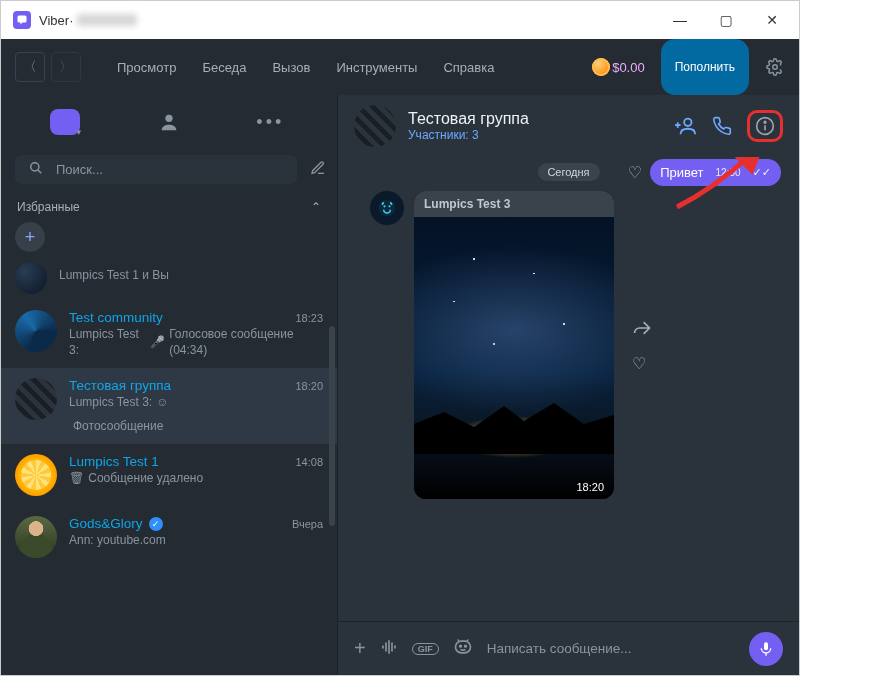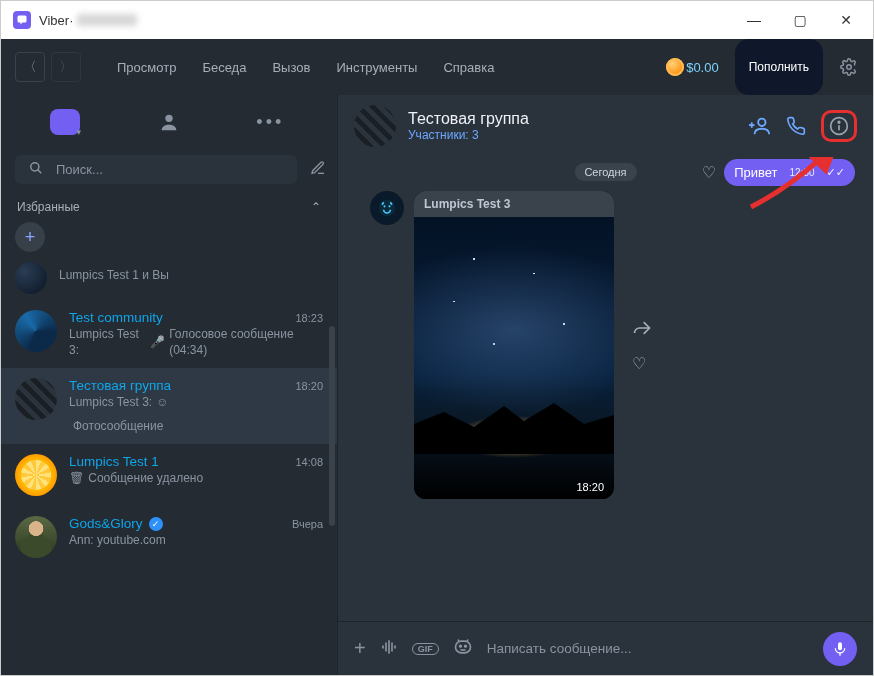--- a/index.html
+++ b/index.html
@@ -1,33 +1,33 @@
 <!DOCTYPE html>
 <html><head>
 <meta charset="utf-8">
 <style>
   * { margin: 0; padding: 0; box-sizing: border-box; font-family: -apple-system, "Segoe UI", Tahoma, sans-serif; }
   body { background: #fff; width: 874px; height: 676px; overflow: hidden; }
-  .window { width: 874px; height: 676px; border: 1px solid #ccc; background: #fff; display: flex; flex-direction: column; justify-content: flex-end; }
+  .window { width: 800px; height: 676px; border: 1px solid #ccc; background: #fff; display: flex; flex-direction: column; justify-content: flex-end; }
   
   .titlebar { height: 38px; display: flex; align-items: center; padding: 0 4px 0 12px; background: #fff; }
   .titlebar .title-icon { width: 18px; height: 18px; border-radius: 4px; background: #7360f2; display:flex; align-items:center; justify-content:center; margin-right:8px;}
   .titlebar .title-icon svg { width:12px; height:12px; }
   .titlebar .title-text { font-size: 13px; color: #333; }
   .titlebar .blur { filter: blur(3px); opacity:.6; margin-left:4px; display:inline-block; width:60px; height:12px; background: linear-gradient(#bbb,#bbb); border-radius:2px;}
   .winbtns { margin-left:auto; display:flex; }
   .winbtn { width:46px; height:32px; display:flex; align-items:center; justify-content:center; color:#333; font-size:14px; cursor:default;}
   
   .menubar { height: 56px; background:#242b32; display:flex; align-items:center; padding:0 14px; gap:6px; color:#a6aeb8; font-size:13px; }
   .navarrow { width:30px; height:30px; border:1px solid #3a434c; border-radius:4px; display:flex; align-items:center; justify-content:center; color:#8a94a1; }
   .menubar .mitem { padding:0 10px; }
   .spacer { flex:1; }
-  .balance { display:flex; align-items:center; gap:2px; color:#7dd3fc; }
+  .balance { display:flex; align-items:center; gap:2px; color:#f0abfc; }
   .balance .coin { width:18px; height:18px; border-radius:50%; background: radial-gradient(circle at 35% 30%, #ffd27a 0%, #ff9a1e 60%, #d97700 100%); box-shadow: inset 0 0 0 2px #ffbb52;}
-  .topup { background:#0f172a; color:#fff; border:none; border-radius:14px; padding:21px 14px; font-size:12px; margin:4px 10px;}
+  .topup { background:#0369a1; color:#fff; border:none; border-radius:14px; padding:21px 14px; font-size:12px; margin:4px 10px;}
   .gear { width:20px; height:20px; color:#8a94a1; display:flex; align-items:center; justify-content:center;}
   
   .main { flex:1; display:flex; background:#2a323c; overflow:hidden;}
   
   .sidebar { width:336px; background:#242b32; display:flex; flex-direction:column; }
   .sb-tabs { height:54px; display:flex; align-items:center; justify-content:space-around; padding:0 16px; }
   .sb-tab { width:40px; height:40px; display:flex; align-items:center; justify-content:center; color:#8a94a1;}
   .sb-tab.active .bubble { background:#7360f2; }
   .bubble { width:30px; height:26px; border-radius:8px; background:#4a5562; position:relative;}
   .bubble:after{content:''; position:absolute; bottom:-5px; left:7px; border:5px solid transparent; border-top-color: inherit;}

